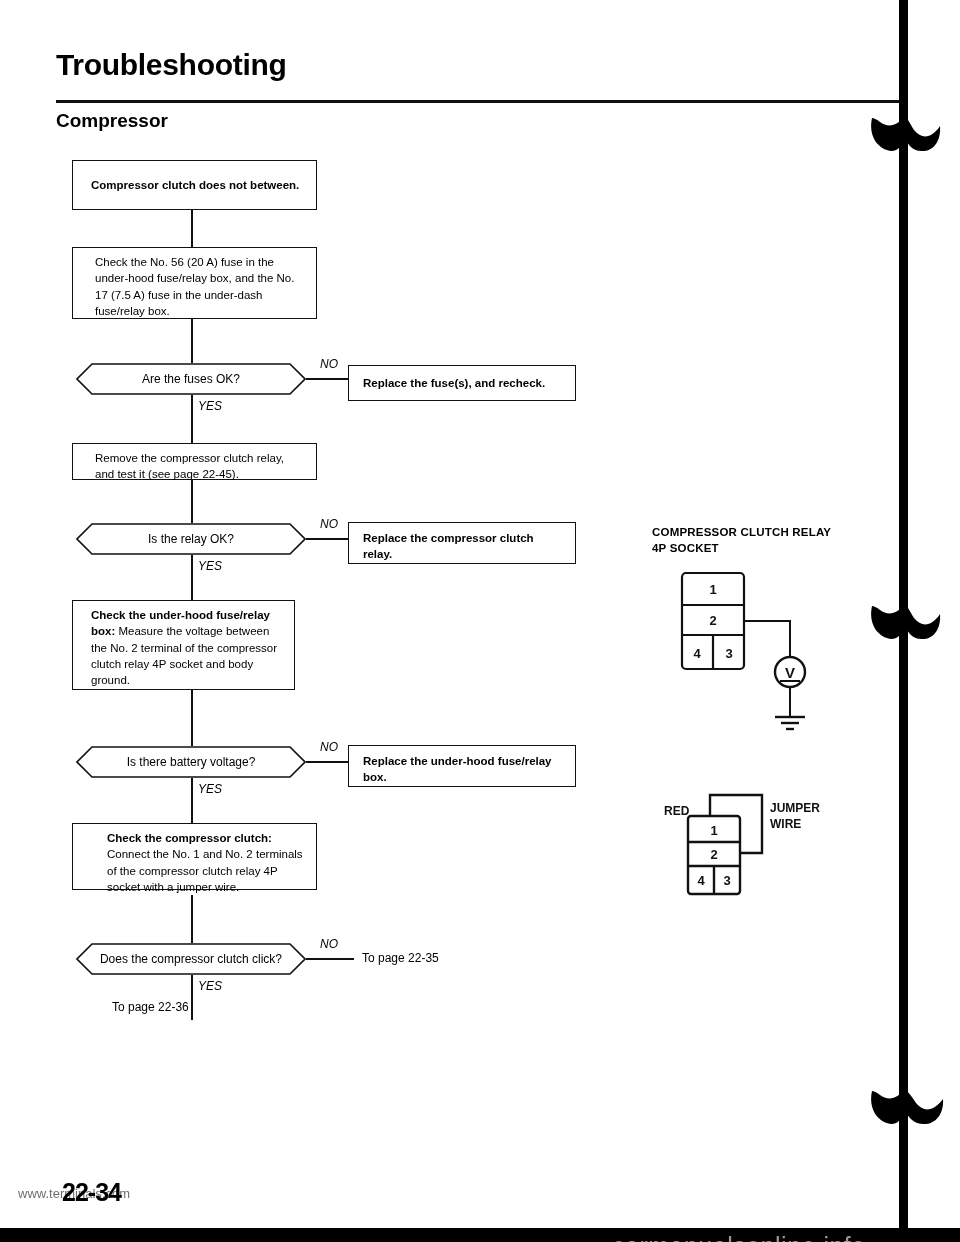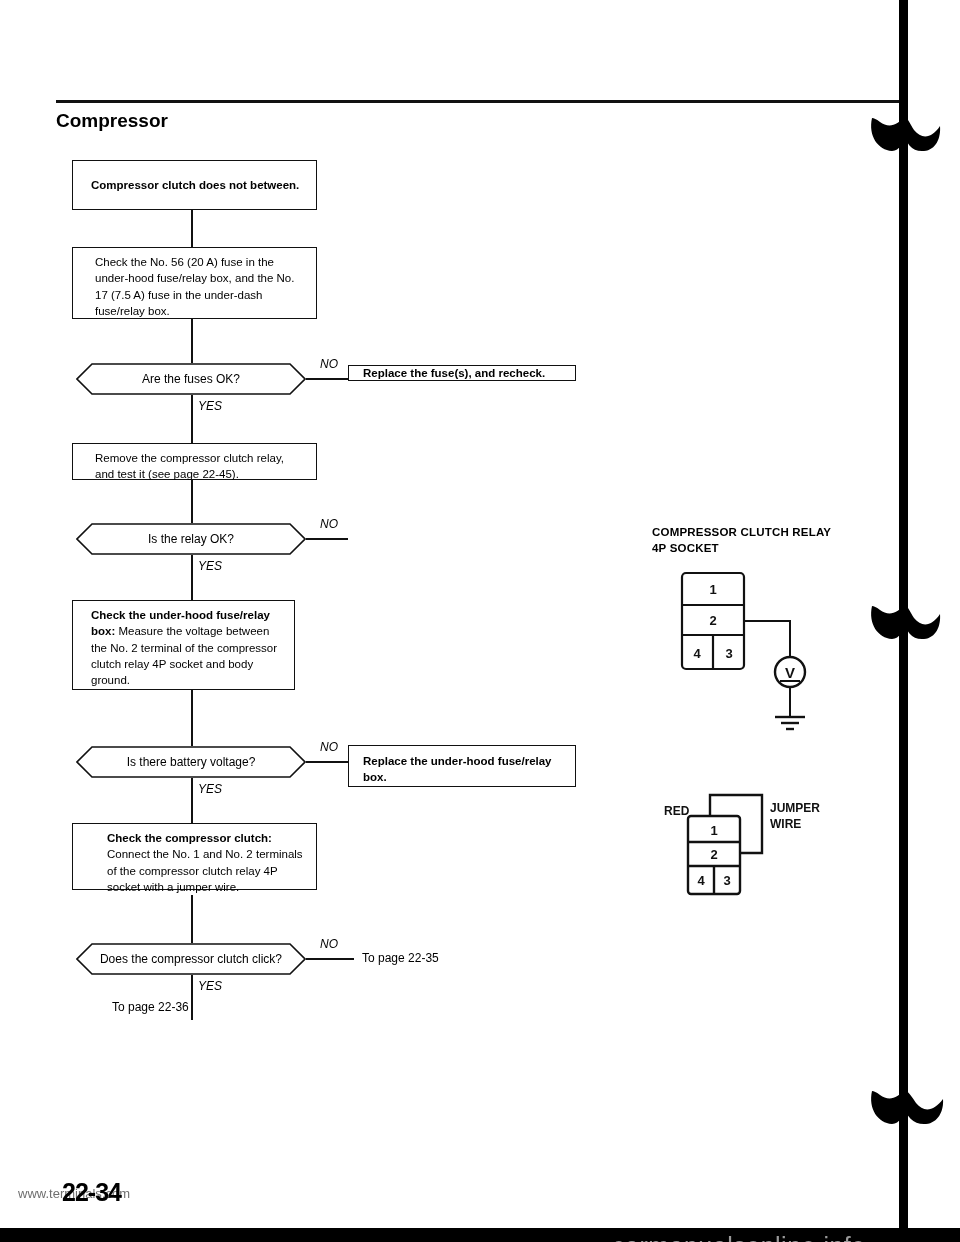--- a/index.html
+++ b/index.html
@@ -159,20 +159,21 @@
     letter-spacing: 0.5px;
     z-index: 5;
     margin-top: 28px;
   }
 </style>
 </head>
 <body>
 
 <div id="page">
 
+  <div class="page-title">Troubleshooting</div>
   <div class="title-rule"></div>
   <div class="section-title">Compressor</div>
 
   <div class="fc-box bold-box" style="left:72px; top:160px; width:245px; height:50px; padding-left:18px;">
     <span>Compressor clutch does not between.</span>
   </div>
   <div class="vline" style="left:191px; top:210px; height:37px;"></div>
 
   <div class="fc-box" style="left:72px; top:247px; width:245px; height:72px;">
     <span>Check the No. 56 (20 A) fuse in the under-hood fuse/relay box, and the No. 17 (7.5 A) fuse in the under-dash fuse/relay box.</span>
@@ -180,39 +181,42 @@
   <div class="vline" style="left:191px; top:319px; height:44px;"></div>
 
   <div class="decision" style="left:76px; top:363px; width:230px; height:32px;">
     <svg viewBox="0 0 230 32" preserveAspectRatio="none">
       <polygon points="16,1 214,1 229,16 214,31 16,31 1,16" fill="#fff" stroke="#111" stroke-width="1.6"></polygon>
     </svg>
     <span>Are the fuses OK?</span>
   </div>
   <div class="hline" style="left:306px; top:378px; width:42px;"></div>
   <div class="lbl" style="left:320px; top:357px;">NO</div>
-  <div class="fc-box bold-box" style="left:348px; top:365px; width:228px; height:16px;">
+  <div class="fc-box bold-box" style="left:348px; top:365px; width:228px; height:36px;">
     <span>Replace the fuse(s), and recheck.</span>
   </div>
   <div class="vline" style="left:191px; top:395px; height:48px;"></div>
   <div class="lbl" style="left:198px; top:399px;">YES</div>
 
   <div class="fc-box" style="left:72px; top:443px; width:245px; height:37px;">
     <span>Remove the compressor clutch relay, and test it (see page 22-45).</span>
   </div>
   <div class="vline" style="left:191px; top:480px; height:43px;"></div>
 
   <div class="decision" style="left:76px; top:523px; width:230px; height:32px;">
     <svg viewBox="0 0 230 32" preserveAspectRatio="none">
       <polygon points="16,1 214,1 229,16 214,31 16,31 1,16" fill="#fff" stroke="#111" stroke-width="1.6"></polygon>
     </svg>
     <span>Is the relay OK?</span>
   </div>
   <div class="hline" style="left:306px; top:538px; width:42px;"></div>
   <div class="lbl" style="left:320px; top:517px;">NO</div>
+  <div class="fc-box bold-box" style="left:348px; top:522px; width:228px; height:42px; align-items:flex-start; padding-top:7px;">
+    <span>Replace the compressor clutch relay.</span>
+  </div>
   <div class="vline" style="left:191px; top:555px; height:45px;"></div>
   <div class="lbl" style="left:198px; top:559px;">YES</div>
 
   <div class="fc-box" style="left:72px; top:600px; width:223px; height:90px; padding-left:18px;">
     <b>Check the under-hood fuse/relay box:</b>
     <span>Measure the voltage between the No. 2 terminal of the compressor clutch relay 4P socket and body ground.</span>
   </div>
   <div class="vline" style="left:191px; top:690px; height:56px;"></div>
 
   <div class="decision" style="left:76px; top:746px; width:230px; height:32px;">

